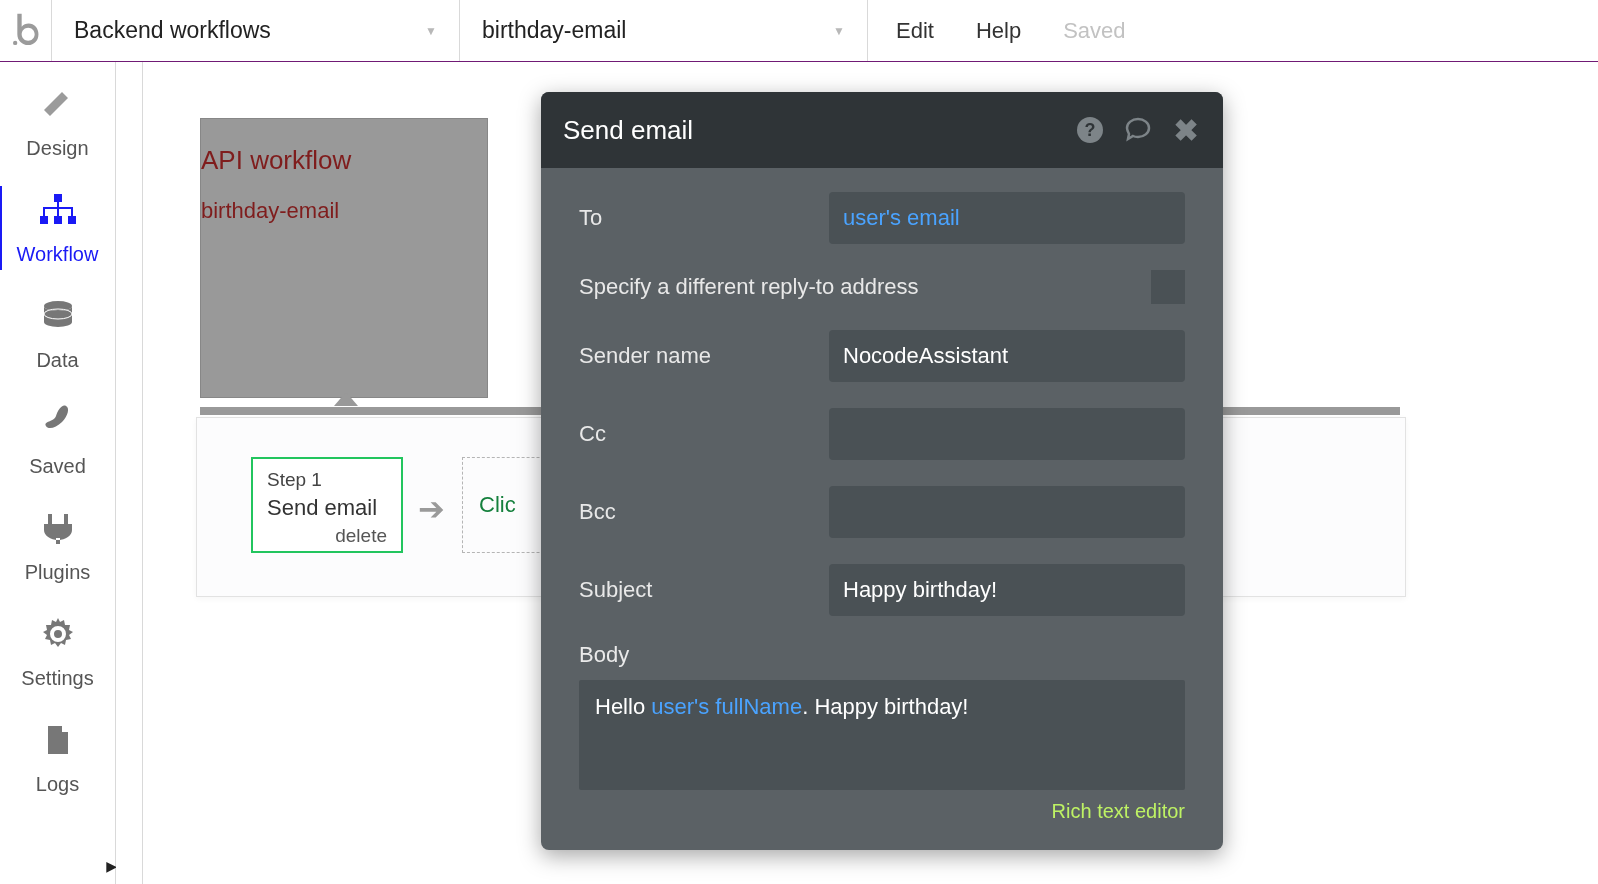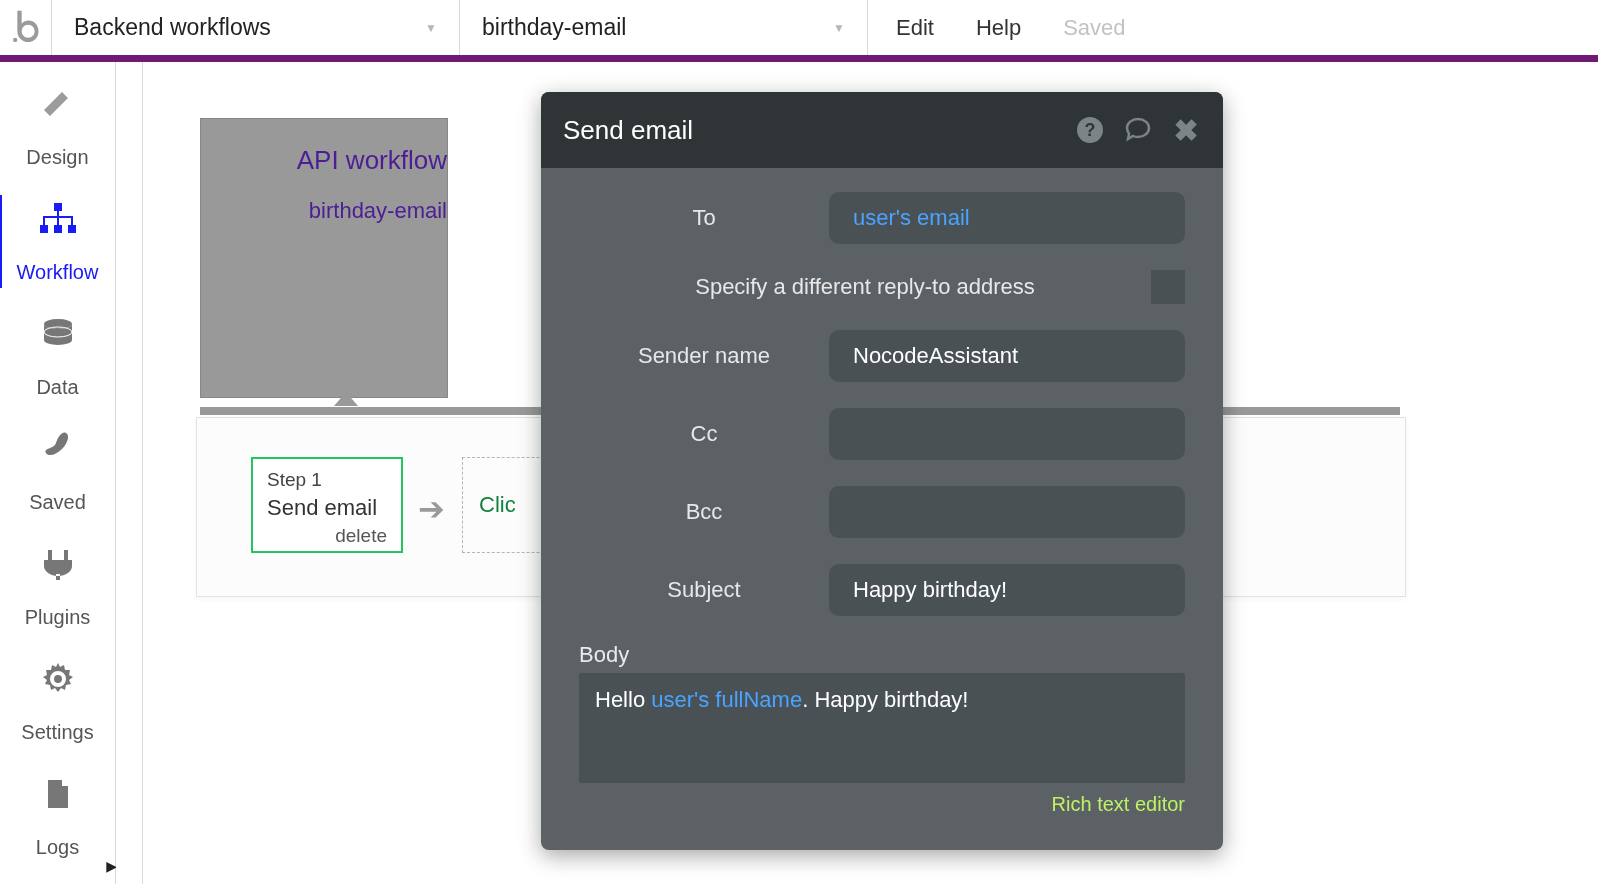--- a/index.html
+++ b/index.html
@@ -10,21 +10,21 @@
   background: #fff;
   overflow: hidden;
   position: relative;
 }
 
 
 .topbar {
   height: 62px;
   display: flex;
   align-items: stretch;
-  border-bottom: 7px solid #701a75;
+  border-bottom: 1px solid #701a75;
   background: #fff;
 }
 .logo-cell {
   width: 52px;
   display: flex;
   align-items: center;
   justify-content: center;
   border-right: 1px solid #d9d9d9;
 }
 .logo-cell svg { width: 26px; height: 36px; }
@@ -64,21 +64,21 @@
   flex-direction: column;
   align-items: center;
   padding-top: 18px;
   gap: 22px;
 }
 .sb-item {
   width: 100%;
   display: flex;
   flex-direction: column;
   align-items: center;
-  gap: 22px;
+  gap: 13px;
   cursor: pointer;
   padding: 4px 0;
   color: #555;
 }
 .sb-item.active {
   color: #1a1af5;
   border-left: 4px solid #1a1af5;
   margin-left: -4px;
 }
 .sb-item .sb-label { font-size: 20px; }
@@ -108,26 +108,26 @@
   top: 0;
   bottom: 0;
   border-left: 1px solid #d9d9d9;
 }
 
 
 .event-card {
   position: absolute;
   left: 84px;
   top: 56px;
-  width: 248px;
+  width: 288px;
   height: 280px;
   background: #999;
   border: 1px solid #878787;
-  color: #4c1d95;
-  text-align: right;
+  color: #7f1d1d;
+  text-align: left;
   padding-top: 26px;
 }
 .event-card .title { font-size: 26px; }
 .event-card .name { font-size: 22px; margin-top: 22px; }
 .event-pointer {
   position: absolute;
   left: 218px;
   top: 330px;
   width: 0; height: 0;
   border-left: 12px solid transparent;
@@ -228,45 +228,44 @@
 .panel-icons .picon svg { width: 30px; height: 30px; fill: currentColor; }
 .panel-icons .picon.close { font-size: 30px; font-weight: bold; }
 
 .panel-body {
   padding: 24px 38px;
 }
 .prow {
   display: flex;
   align-items: center;
   margin-bottom: 26px;
-  text-align: center;
 }
 .prow .plabel {
   width: 250px;
   font-size: 22px;
   color: #e8e8e8;
 }
 .prow .pfield {
   flex: 1;
   height: 52px;
   background: #4a5155;
-  border-radius: 10px;
-  display: flex;
-  align-items: center;
-  padding: 0 24px;
+  border-radius: 4px;
+  display: flex;
+  align-items: center;
+  padding: 0 14px;
   font-size: 22px;
   color: #fff;
 }
 .pfield.dynamic { color: #4aa3ff; }
 .pcheckbox {
   width: 34px; height: 34px;
   background: #4a5155;
   margin-left: auto;
 }
-.body-label { font-size: 22px; margin-top: 6px; margin-bottom: 5px; }
+.body-label { font-size: 22px; margin-top: 6px; margin-bottom: 12px; }
 .body-field {
   background: #4a5155;
   min-height: 110px;
   border-radius: 2px;
   padding: 14px 16px;
   font-size: 22px;
   color: #fff;
 }
 .body-field .dyn { color: #4aa3ff; }
 .rte-link {

